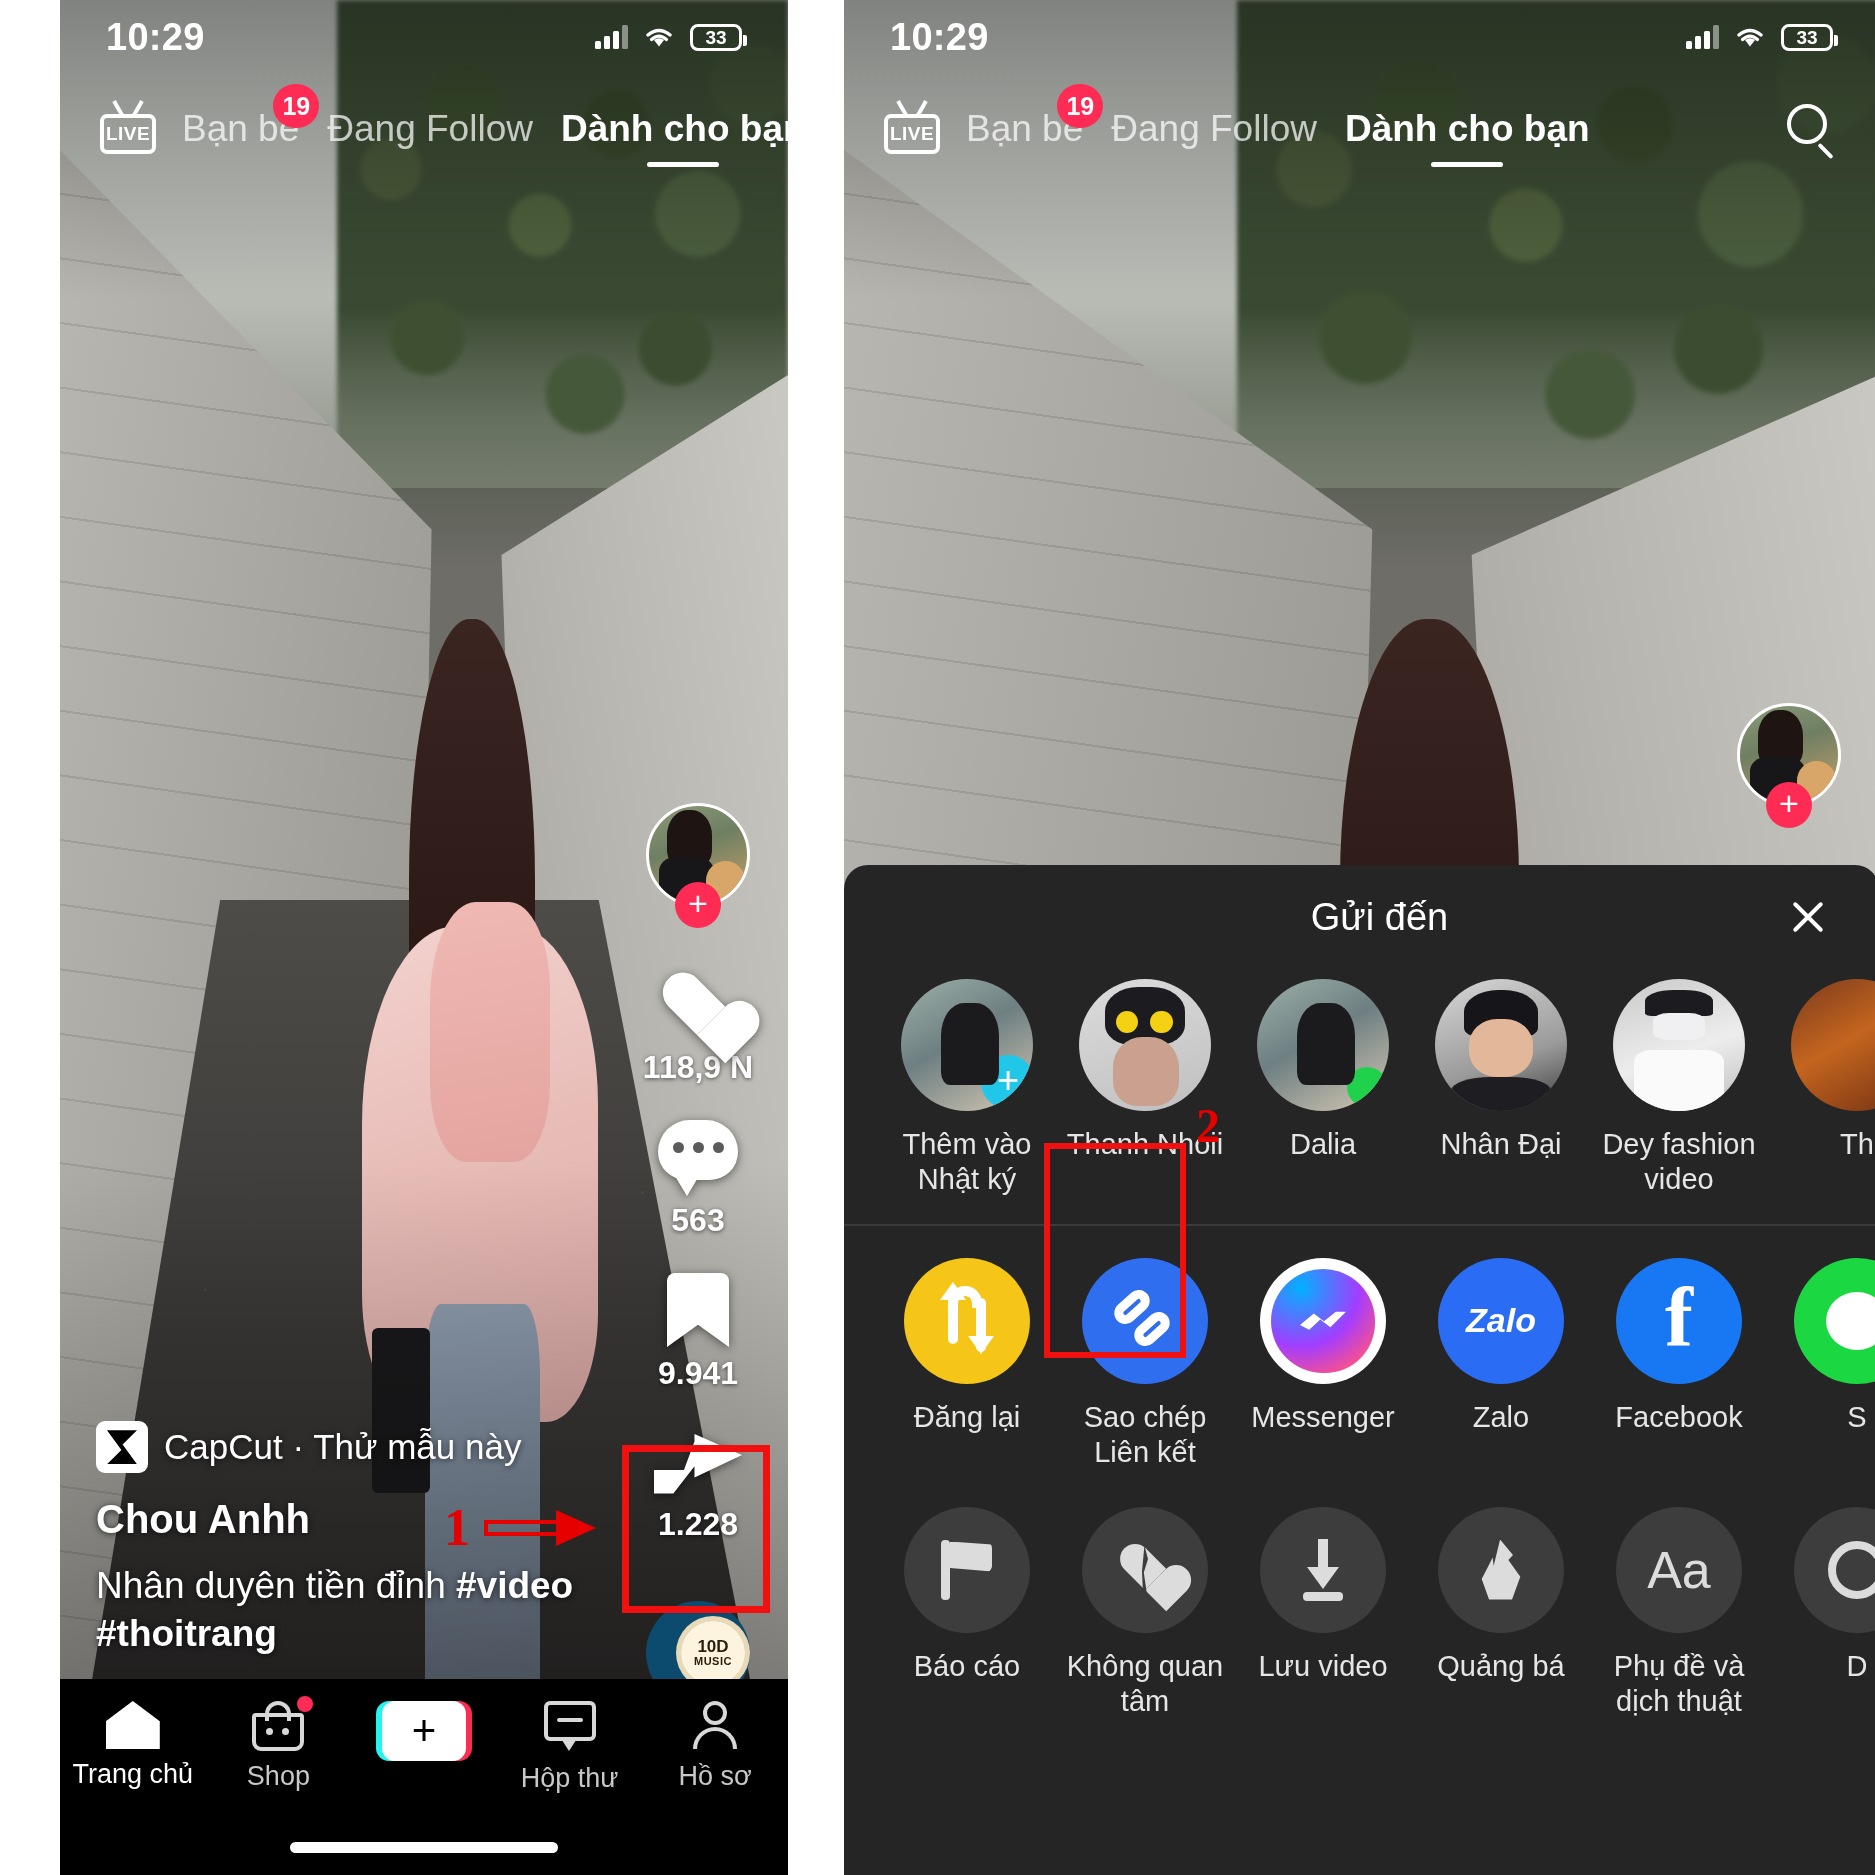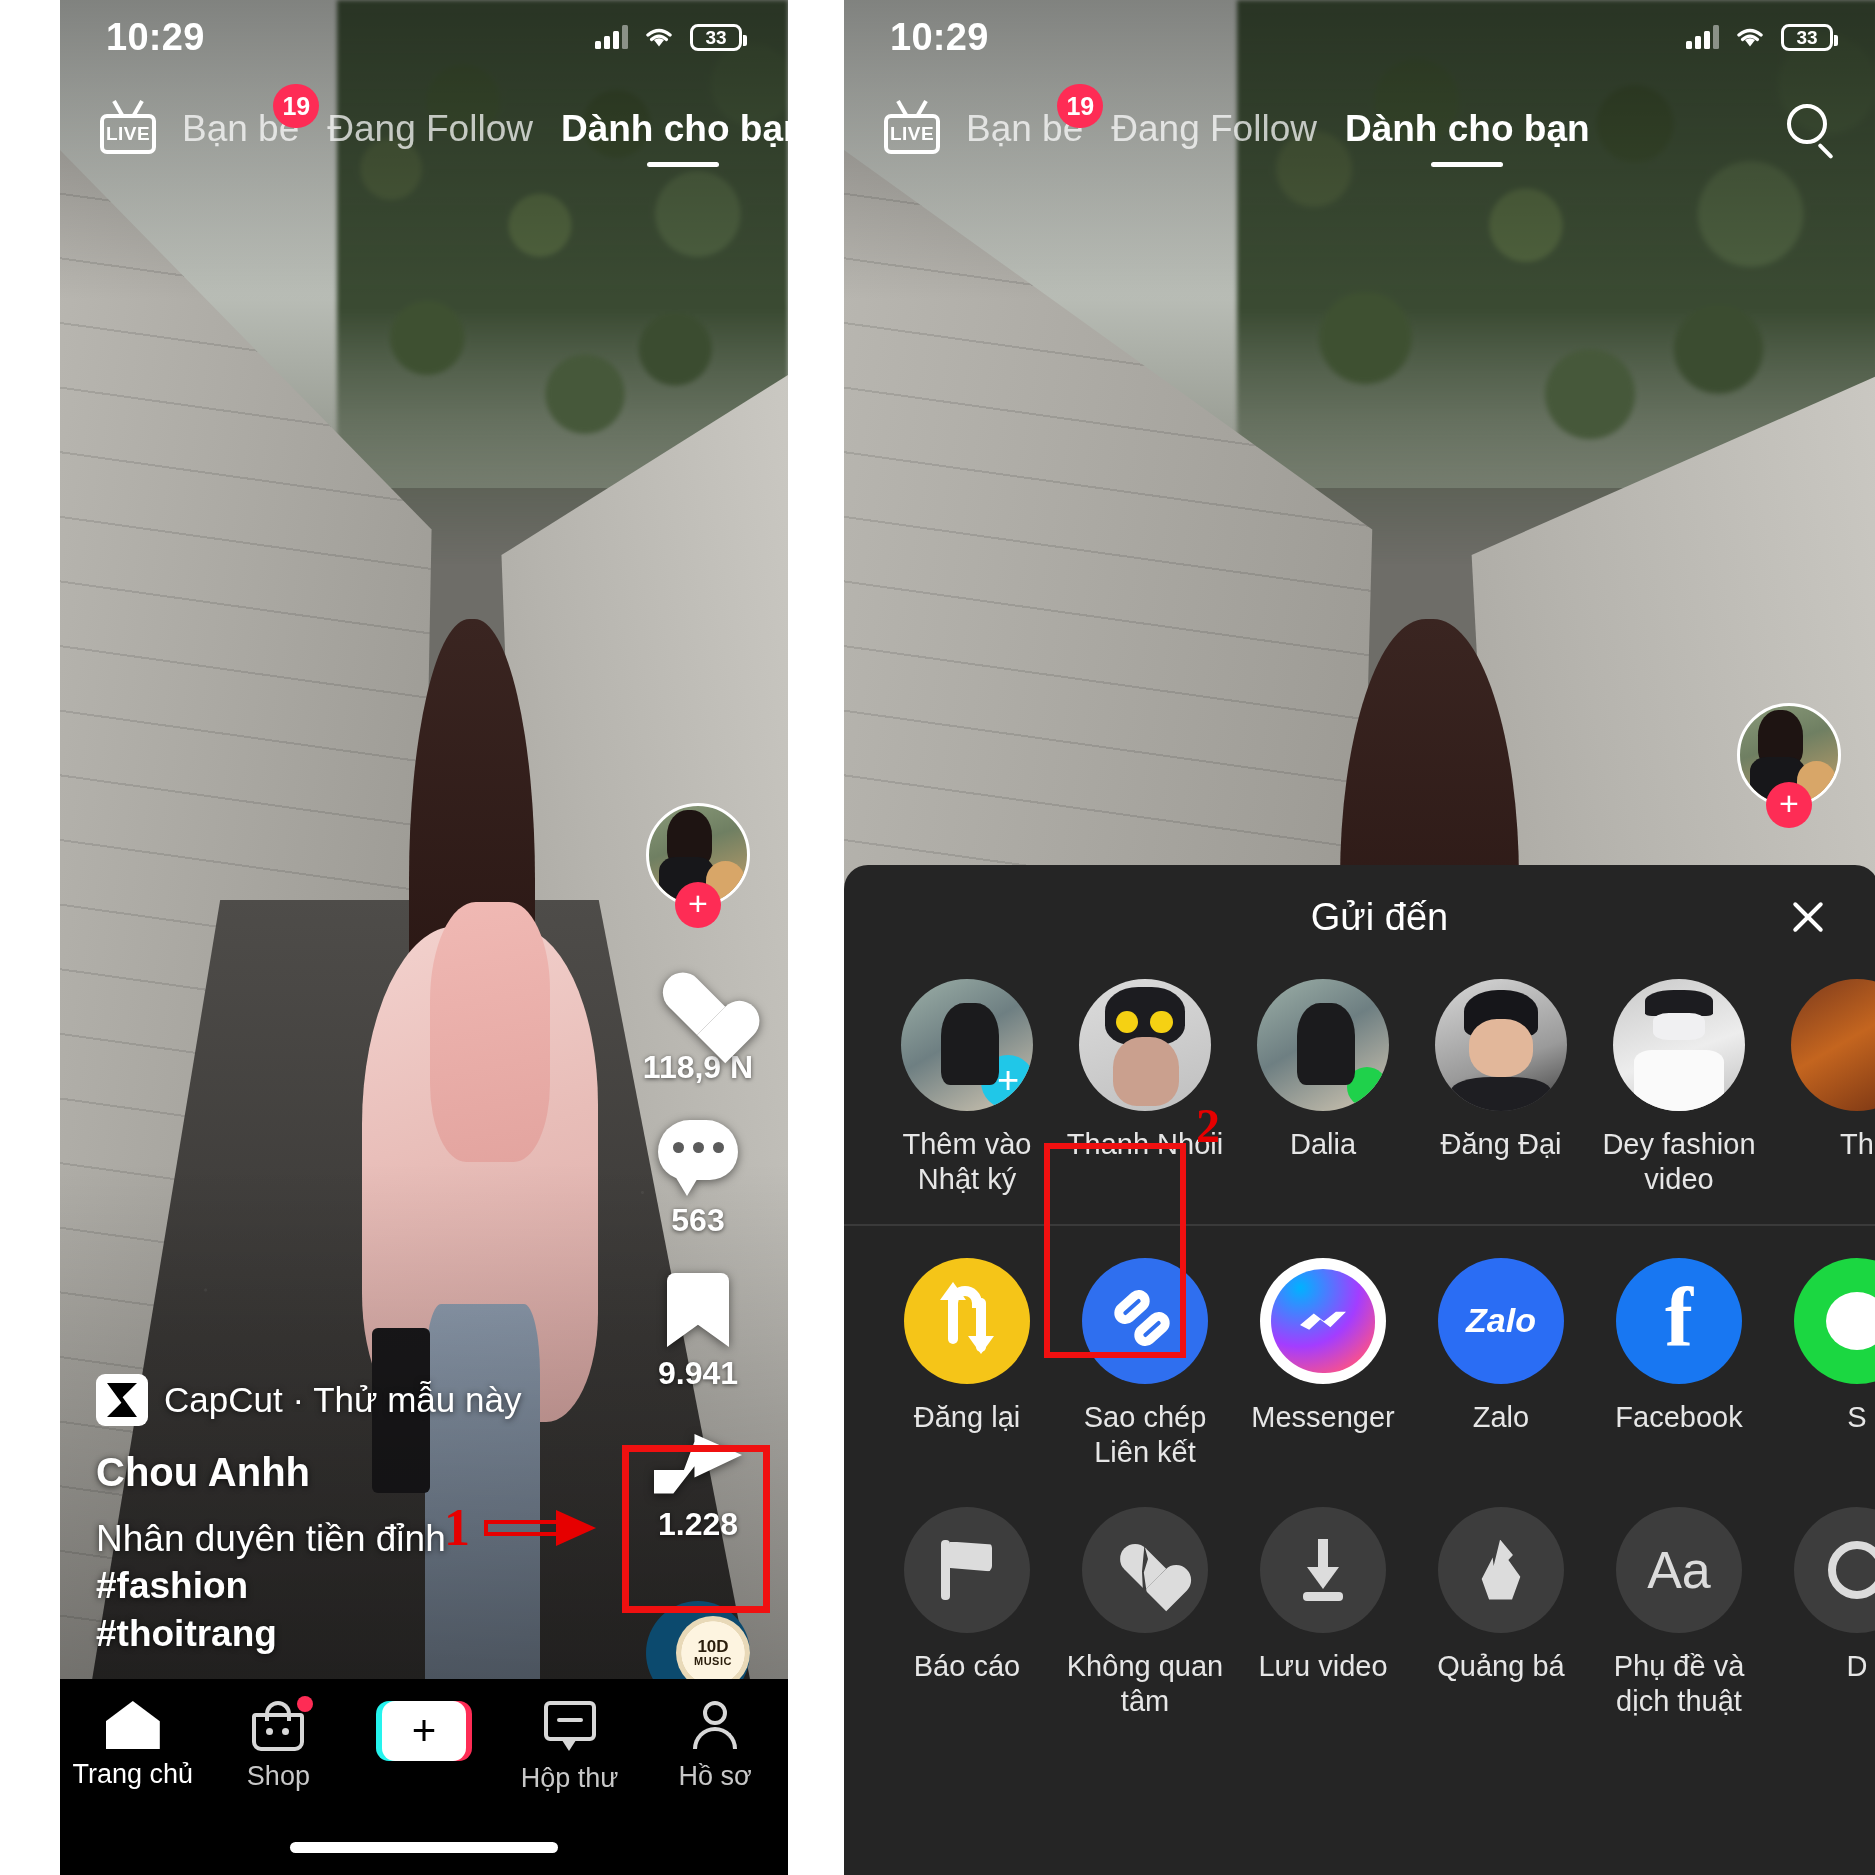--- a/index.html
+++ b/index.html
@@ -479,21 +479,21 @@
       </div>
     </div>
 
     <div class="caption">
       <div class="capcut">
         <div class="capcut-logo"></div>
         <div class="capcut-txt">CapCut · Thử mẫu này</div>
       </div>
       <div class="author">Chou Anhh</div>
       <div class="desc">
-        <span>Nhân duyên tiền đỉnh </span><b>#fashion</b><br><b>#thoitrang</b>
+        <span>Nhân duyên tiền đỉnh </span><b>#video</b><br><b>#thoitrang</b>
       </div>
     </div>
 
     <div class="tabbar">
       <div class="tab">
         <div class="ic-home"></div>
         <div class="tab-label">Trang chủ</div>
       </div>
       <div class="tab dim">
         <div class="ic-shop">
@@ -631,21 +631,21 @@
             <div class="ca-online"></div>
           </div>
           <div class="cell-label">Dalia</div>
         </div>
         <div class="cell">
           <div class="contact-av ca-4">
             <div class="hair"></div>
               <div class="fc"></div>
               <div class="bd"></div>
           </div>
-          <div class="cell-label">Đăng Đại</div>
+          <div class="cell-label">Nhân Đại</div>
         </div>
         <div class="cell">
           <div class="contact-av ca-5">
             <div class="cap"></div>
               <div class="msk"></div>
               <div class="shirt"></div>
           </div>
           <div class="cell-label">Dey fashion video</div>
         </div>
         <div class="cell">

